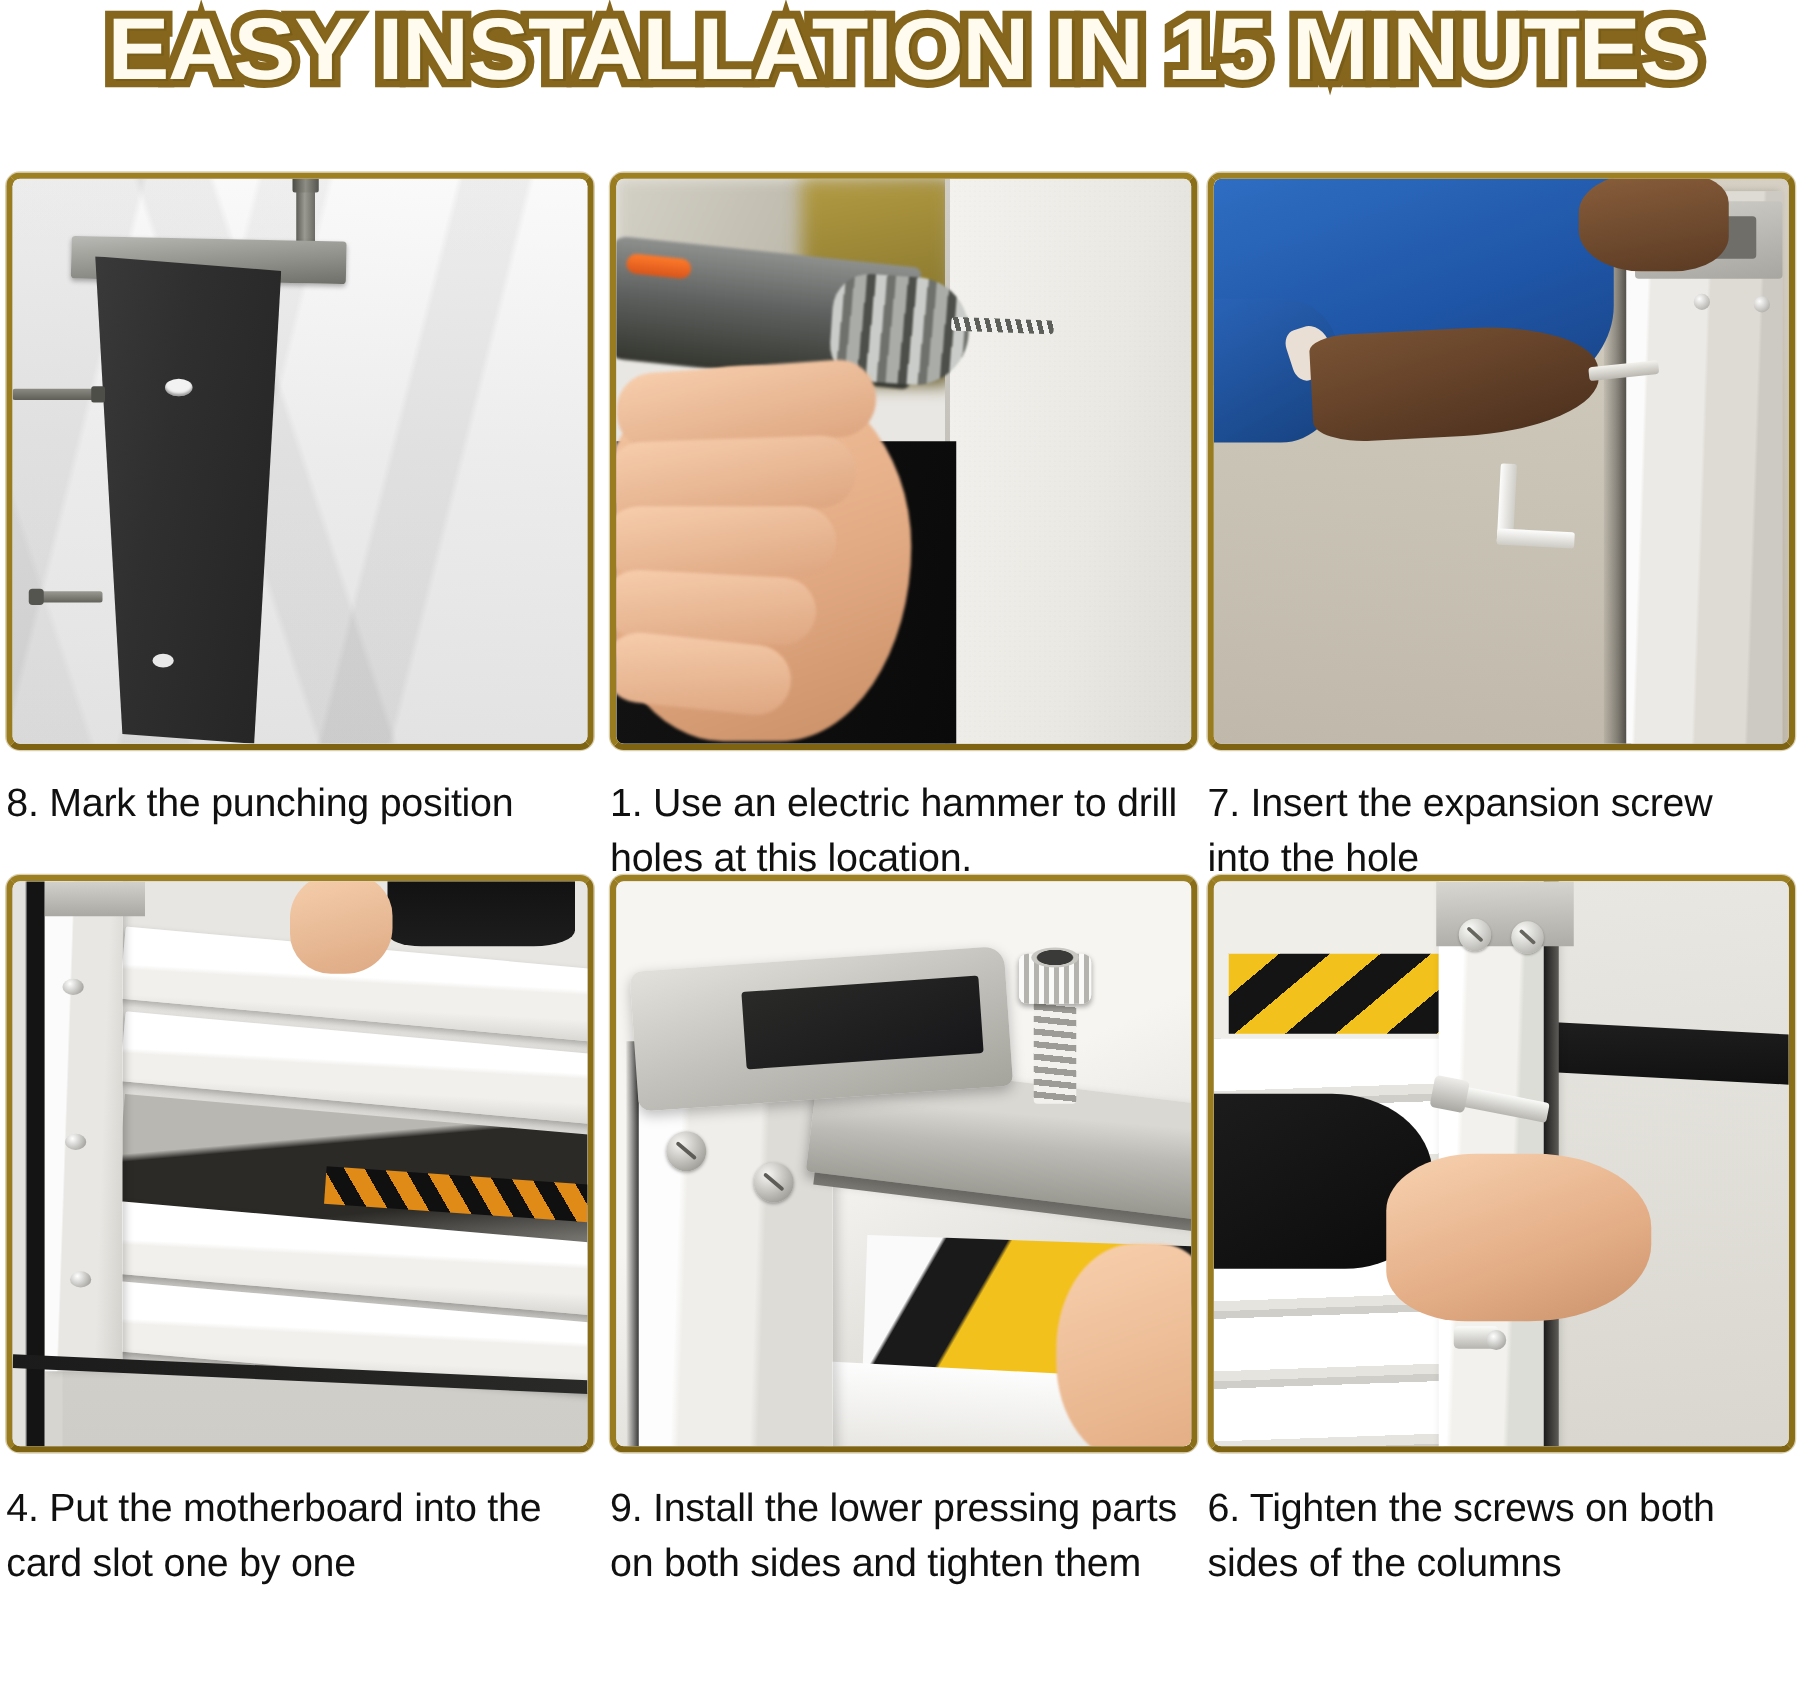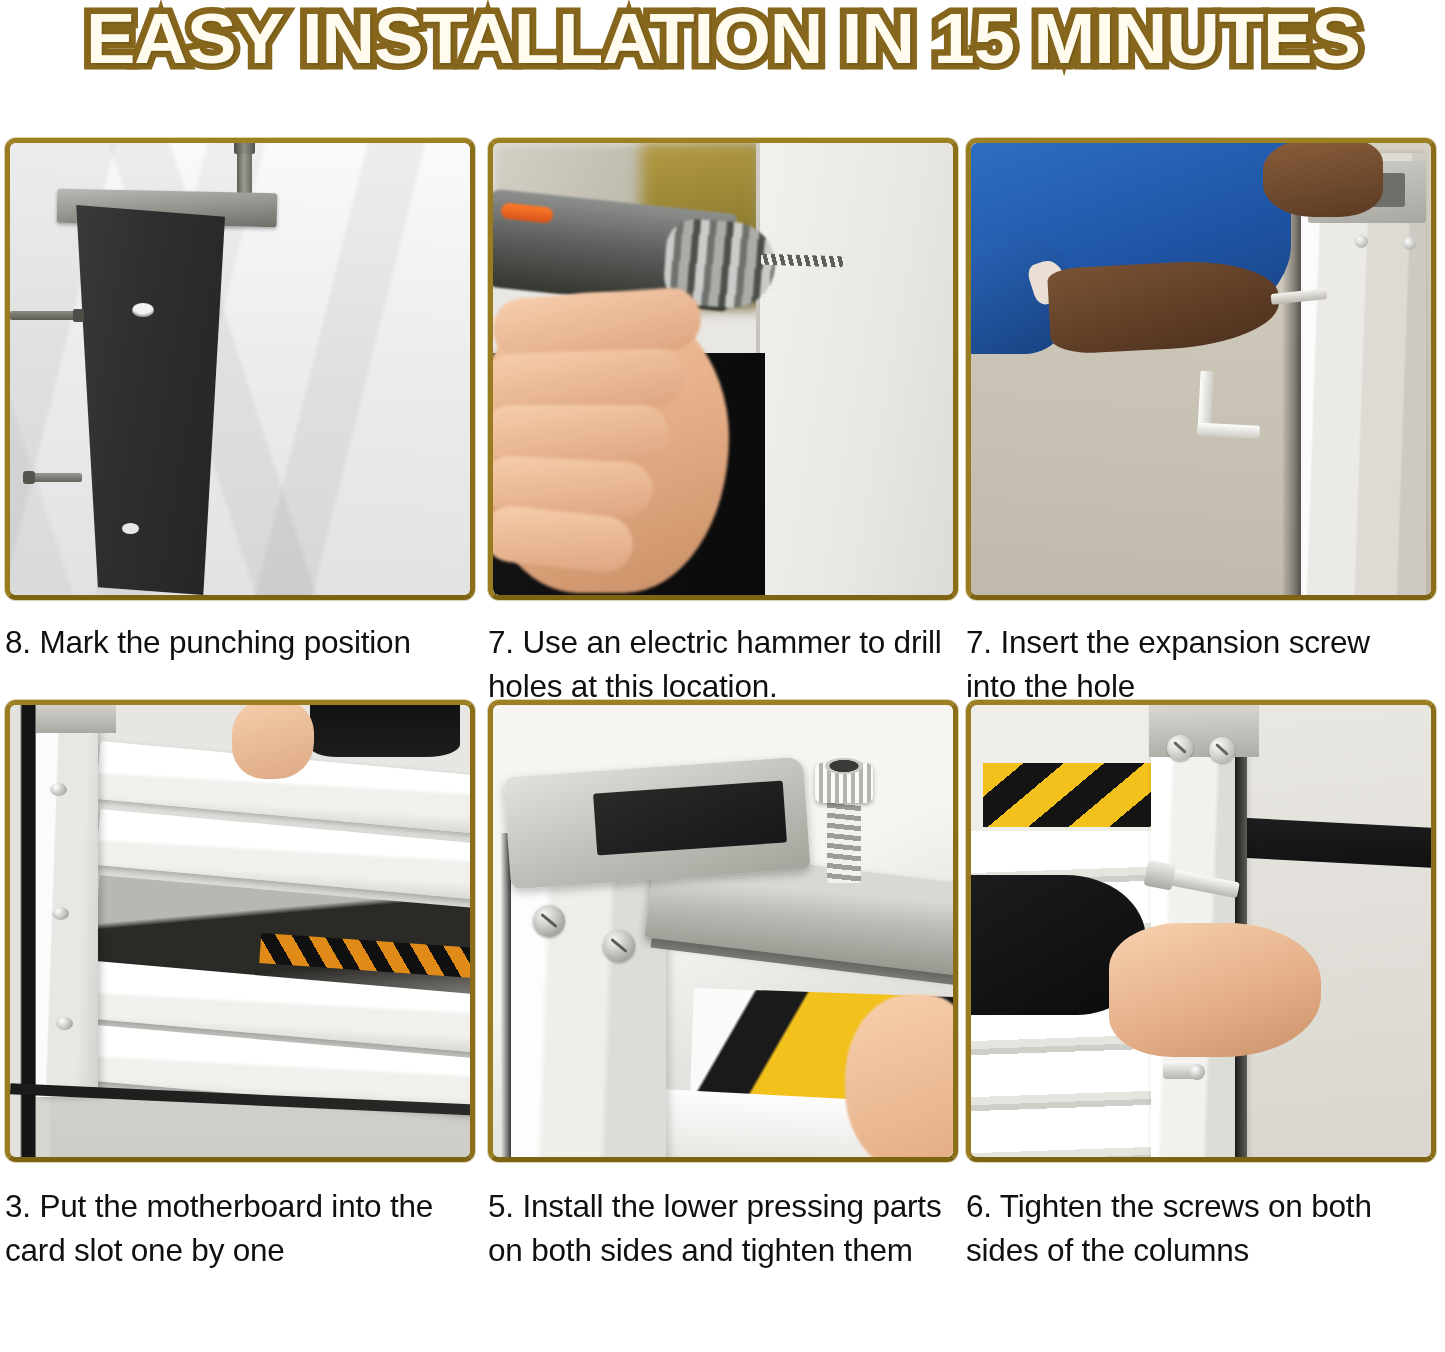--- a/index.html
+++ b/index.html
@@ -555,21 +555,21 @@
         <div class="chuck"></div>
         <div class="bit"></div>
         <div class="hand"></div>
         <div class="finger f1"></div>
         <div class="finger f2"></div>
         <div class="finger f3"></div>
         <div class="finger f4"></div>
         <div class="finger f5"></div>
       </div>
     </div>
-    <div class="caption">7. Use an electric hammer to drill holes at this location.</div>
+    <div class="caption">1. Use an electric hammer to drill holes at this location.</div>
   </div>
 
   <div class="cell">
     <div class="photo-frame">
       <div class="photo p3">
         <div class="floor"></div>
         <div class="column-shadow"></div>
         <div class="column"></div>
         <div class="cap"></div>
         <div class="cap-hole"></div>
@@ -601,21 +601,21 @@
         <div class="dkrail"></div>
         <div class="post"></div>
         <div class="post-top"></div>
         <div class="pscrew ps1"></div>
         <div class="pscrew ps2"></div>
         <div class="pscrew ps3"></div>
         <div class="hand4"></div>
         <div class="floorline"></div>
       </div>
     </div>
-    <div class="caption">3. Put the motherboard into the card slot one by one</div>
+    <div class="caption">4. Put the motherboard into the card slot one by one</div>
   </div>
 
   <div class="cell row2">
     <div class="photo-frame">
       <div class="photo p5">
         <div class="wallbg"></div>
         <div class="hazard5"></div>
         <div class="whiteboard5"></div>
         <div class="thumb5"></div>
         <div class="colum-edge"></div>
@@ -623,21 +623,21 @@
         <div class="plate-lip"></div>
         <div class="plate-h"></div>
         <div class="bracket-top"></div>
         <div class="bracket-window"></div>
         <div class="bscrew bs1"></div>
         <div class="bscrew bs2"></div>
         <div class="thumbbolt-shaft"></div>
         <div class="thumbbolt-head"></div>
       </div>
     </div>
-    <div class="caption">5. Install the lower pressing parts on both sides and tighten them</div>
+    <div class="caption">9. Install the lower pressing parts on both sides and tighten them</div>
   </div>
 
   <div class="cell row2">
     <div class="photo-frame">
       <div class="photo p6">
         <div class="bg6"></div>
         <div class="wall6"></div>
         <div class="baseboard"></div>
         <div class="hazard6"></div>
         <div class="boards6"></div>

